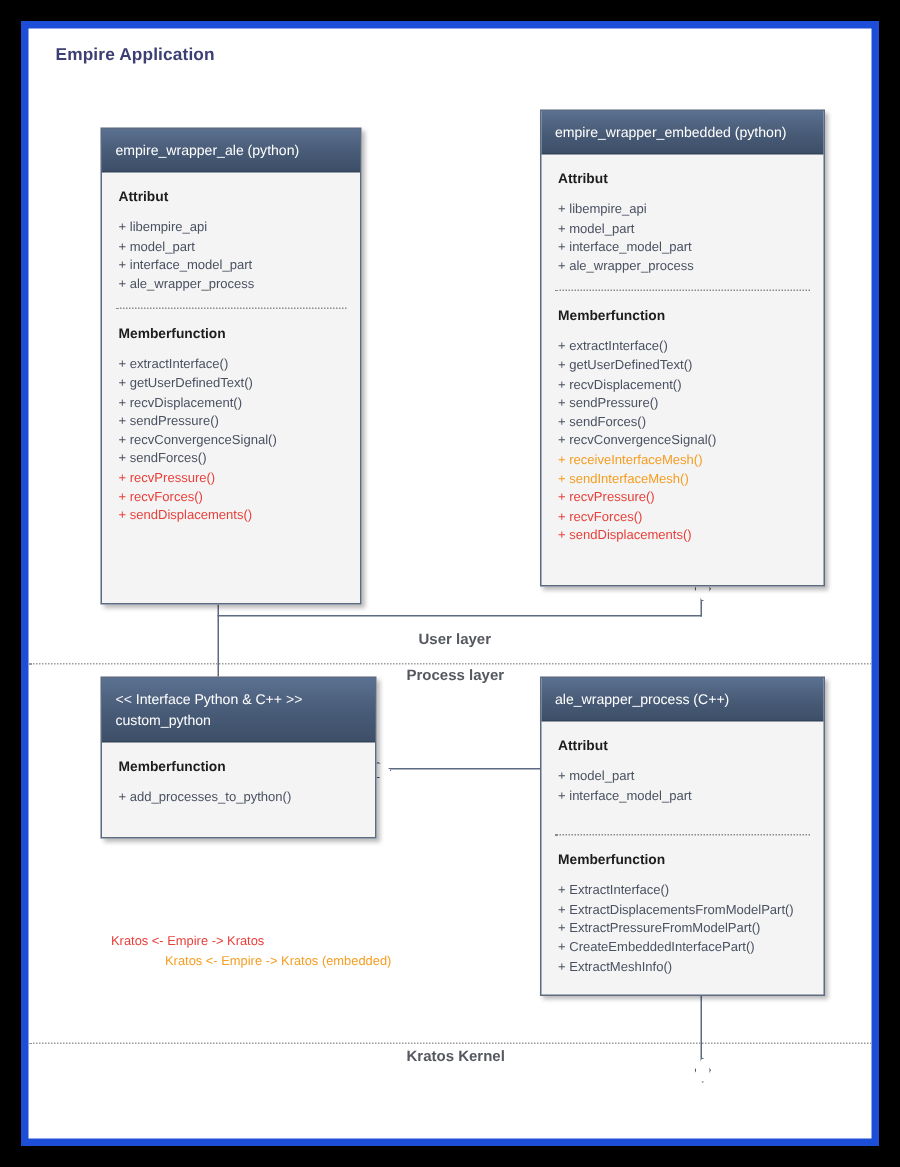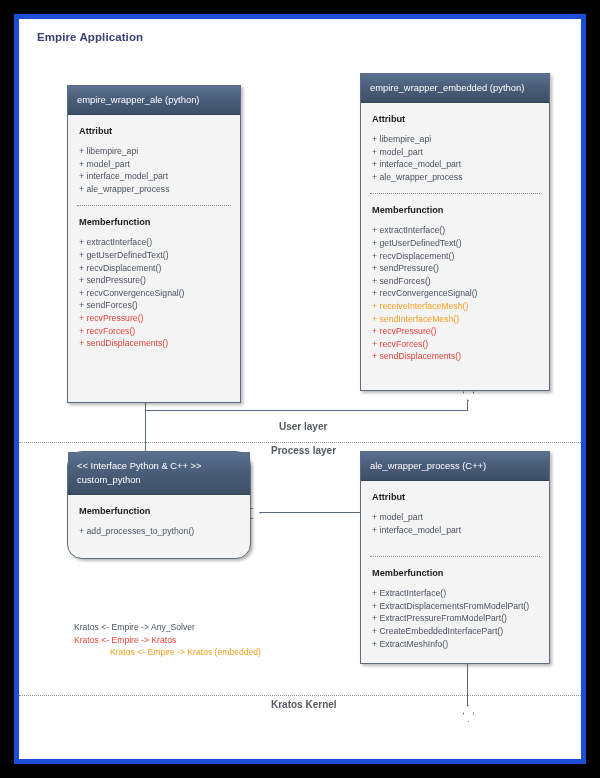--- a/index.html
+++ b/index.html
@@ -157,21 +157,21 @@
         <div class="member">+ recvConvergenceSignal()</div>
         <div class="member orange">+ receiveInterfaceMesh()</div>
         <div class="member orange">+ sendInterfaceMesh()</div>
         <div class="member red">+ recvPressure()</div>
         <div class="member red">+ recvForces()</div>
         <div class="member red">+ sendDisplacements()</div>
       </div>
     </div>
   </div>
 
-  <div class="uml" style="left:48px;top:432px;width:184px;height:108px;border-radius:15px;">
+  <div class="uml" style="left:48px;top:432px;width:184px;height:108px;">
     <div class="uml-head">
       <span class="stereo">&lt;&lt; Interface Python &amp; C++ &gt;&gt;</span>
       <span>custom_python</span>
     </div>
     <div class="uml-body">
       <div class="sec">
         <div class="sec-title">Memberfunction</div>
         <div class="member">+ add_processes_to_python()</div>
       </div>
     </div>
@@ -194,18 +194,17 @@
         <div class="member">+ ExtractDisplacementsFromModelPart()</div>
         <div class="member">+ ExtractPressureFromModelPart()</div>
         <div class="member">+ CreateEmbeddedInterfacePart()</div>
         <div class="member">+ ExtractMeshInfo()</div>
       </div>
     </div>
   </div>
 
 
   <div class="legend" style="left:55px;top:602px;">
-    <div>Kratos &lt;- Empire -&gt; Any_Solver</div>
     <div class="red">Kratos &lt;- Empire -&gt; Kratos</div>
     <div class="orange">Kratos &lt;- Empire -&gt; Kratos (embedded)</div>
   </div>
 
 </div>
 
 </body></html>

